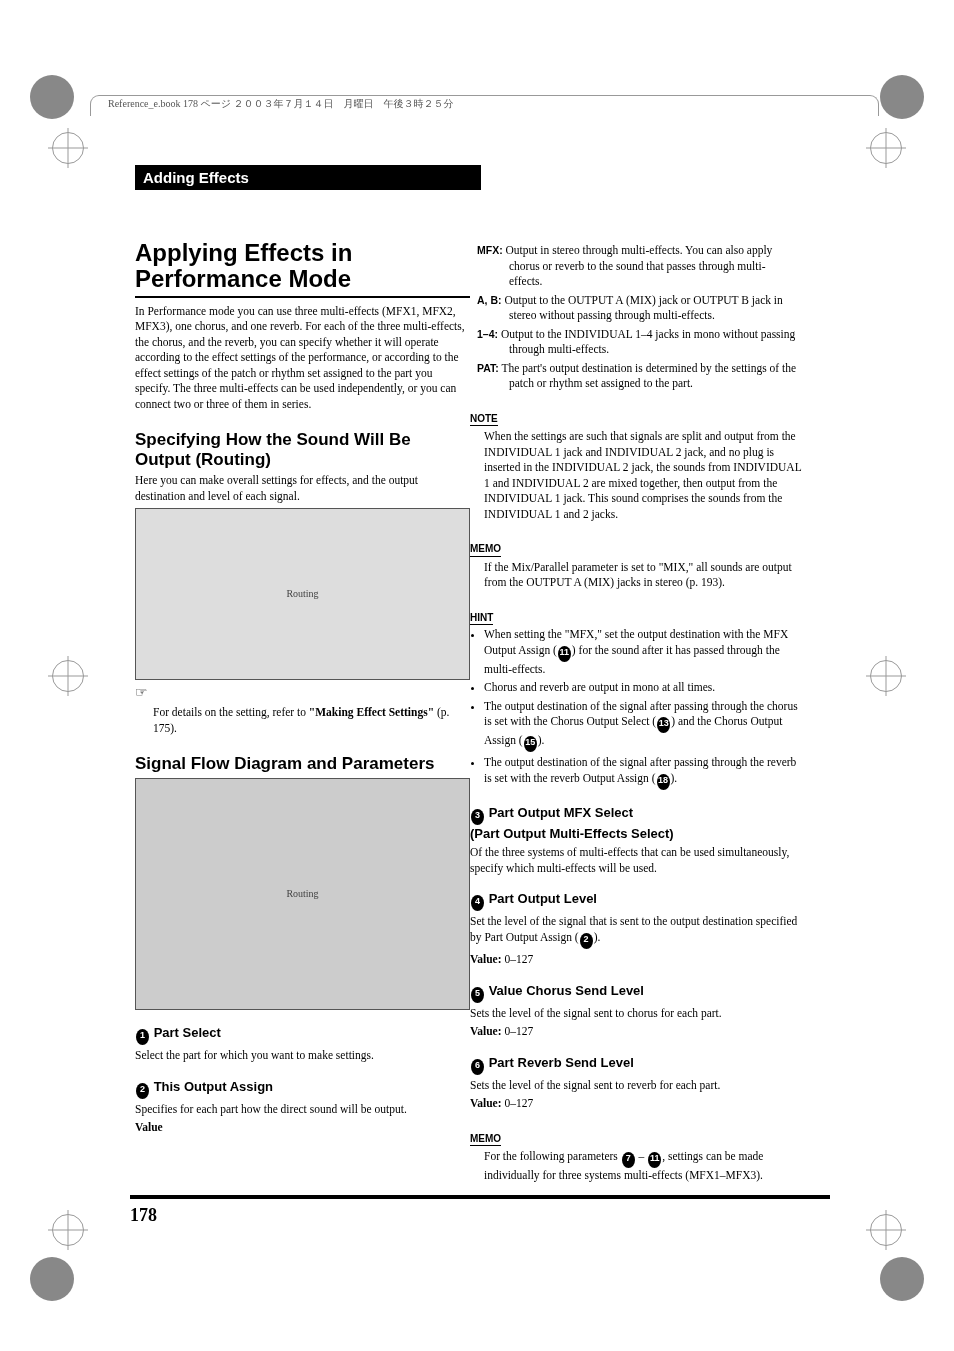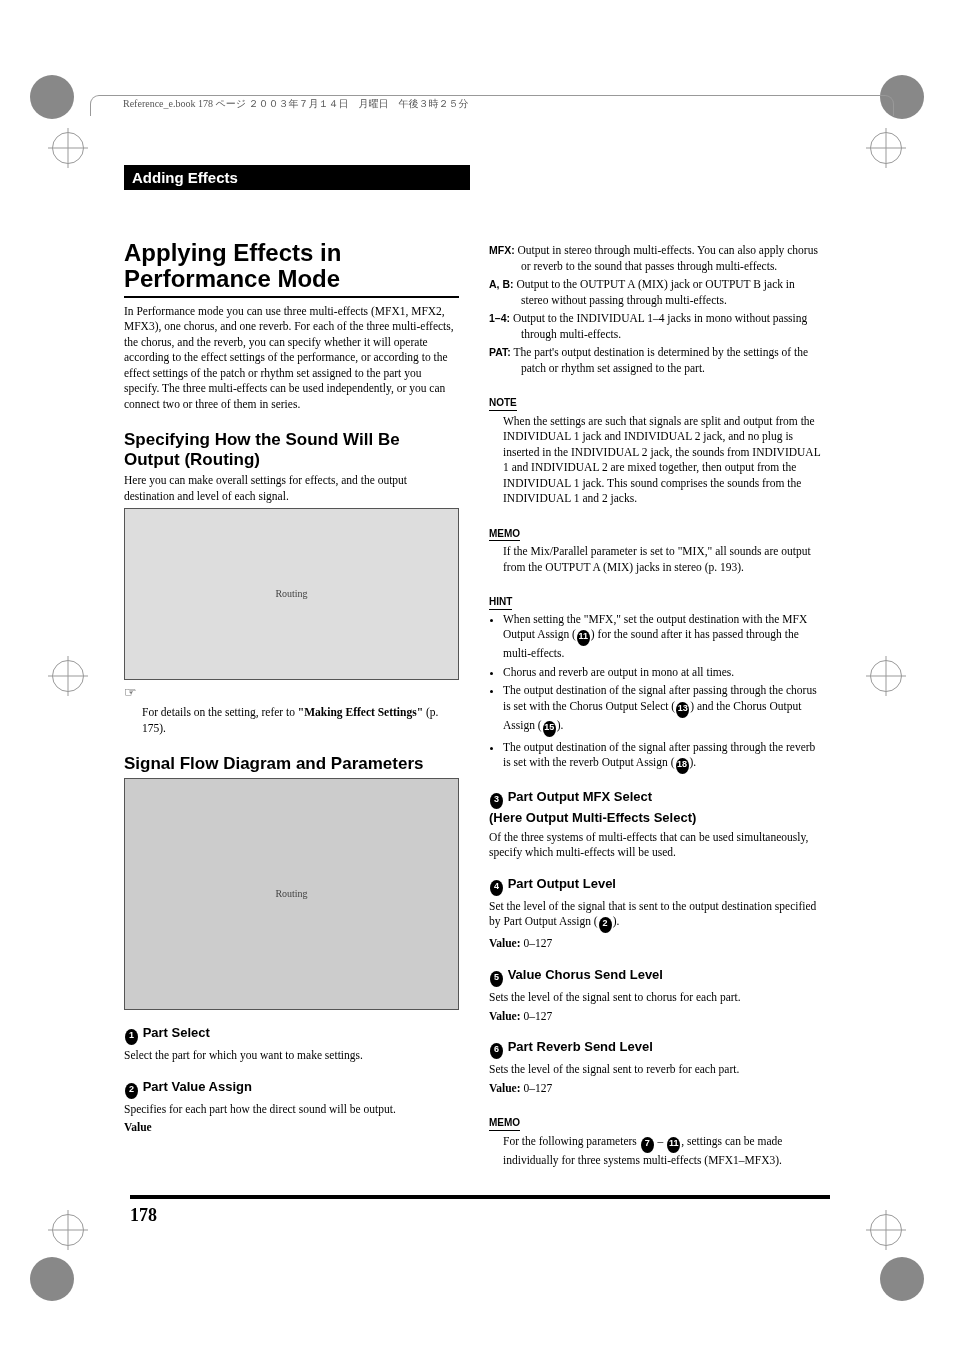--- a/index.html
+++ b/index.html
@@ -7,21 +7,21 @@
     margin: 0;
     padding: 0;
     background: #fff;
     width: 954px;
     height: 1351px;
     position: relative;
     color: #000;
   }
   .page {
     position: absolute;
-    left: 124px;
+    left: 135px;
     top: 165px;
     width: 700px;
   }
   .reg-mark {
     position: absolute;
     width: 30px; height: 30px;
     border: 1px solid #999;
     border-radius: 50%;
   }
   .reg-mark::before, .reg-mark::after {
@@ -39,29 +39,29 @@
     position: absolute; width: 44px; height: 44px; background: #888; border-radius: 50%;
   }
   .d-tl { left: 30px; top: 75px; }
   .d-tr { right: 30px; top: 75px; }
   .d-bl { left: 30px; bottom: 50px; }
   .d-br { right: 30px; bottom: 50px; }
   .bookheader {
     position: absolute; left: 90px; top: 95px; width: 770px; height: 18px;
     border: 1px solid #999; border-radius: 9px 9px 0 0;
     border-bottom: none;
-    font-size: 10px; color: #555; padding-left: 32px;
+    font-size: 10px; color: #555; padding-left: 17px;
     line-height: 11px; padding-top: 2px;
   }
   .section-bar {
     background: #000; color: #fff; font-family: Arial, Helvetica, sans-serif;
     font-weight: bold; font-size: 15px; padding: 4px 8px;
     width: 330px; margin-bottom: 50px;
   }
-  .columns { display: flex; gap: 30px; }
+  .columns { display: flex; }
   .col { width: 335px; font-size: 11.5px; line-height: 1.35; }
   h1 {
     font-family: Arial, Helvetica, sans-serif; font-weight: bold;
     font-size: 24px; margin: 0 0 6px 0; line-height: 1.1;
     border-bottom: 2px solid #000; padding-bottom: 3px;
   }
   h2 {
     font-family: Arial, Helvetica, sans-serif; font-weight: bold;
     font-size: 17px; margin: 18px 0 4px 0; line-height: 1.15;
   }
@@ -78,21 +78,21 @@
   .figure2 { height: 230px; background:#ccc; }
   .pointer { font-size: 14px; margin-top:4px;}
   .notebox { font-family: Arial, sans-serif; font-size:10px; font-weight:bold; border-bottom:1px solid #000; display:inline-block; margin-top:10px; }
   .notebox.note::before{content:"NOTE";}
   .notebox.memo::before{content:"MEMO";}
   .notebox.hint::before{content:"HINT";}
   .note-icon-wrap { margin-top:10px; }
   ul.bullets { margin: 2px 0 2px 14px; padding:0; }
   ul.bullets li { margin-bottom: 3px; }
   .circled { display:inline-block; width:13px; height:16px; border-radius:50%; background:#000; color:#fff; font-size:9px; text-align:center; line-height:13px; font-family:Arial,sans-serif; font-weight:bold; vertical-align:-1px; margin:0 1px;}
-  .hang { padding-left: 32px; text-indent: -32px; margin:3px 0;}
+  .hang { padding-left: 32px; text-indent: -32px; margin:3px 7px;}
   .hang .lbl { font-family: Arial,sans-serif; font-weight:bold; font-size:10.5px;}
   .pagenum {
     position:absolute; left:130px; bottom:125px; font-family:Liberation Serif, serif; font-weight:bold; font-size:18px;
   }
   .footer-rule {
     position:absolute; left:130px; bottom:152px; width:700px; height:4px; background:#000;
   }
 </style>
 </head>
 <body>
@@ -129,21 +129,21 @@
       </p>
 
       <h2>Signal Flow Diagram and Parameters</h2>
       <div class="figure figure2">
           <span>Routing</span>
         </div>
 
       <h3><span class="circled">1</span> <span>Part Select</span></h3>
       <p>Select the part for which you want to make settings.</p>
 
-      <h3><span class="circled">2</span> <span>Part Value Assign</span></h3>
+      <h3><span class="circled">2</span> <span>This Output Assign</span></h3>
       <p>Specifies for each part how the direct sound will be output.</p>
       <p><b>Value</b></p>
     </div>
 
     <div class="col">
       <p class="hang"><span class="lbl">MFX:</span><span> Output in stereo through multi-effects. You can also apply chorus or reverb to the sound that passes through multi-effects.</span></p>
       <p class="hang"><span class="lbl">A, B:</span><span> Output to the OUTPUT A (MIX) jack or OUTPUT B jack in stereo without passing through multi-effects.</span></p>
       <p class="hang"><span class="lbl">1–4:</span><span> Output to the INDIVIDUAL 1–4 jacks in mono without passing through multi-effects.</span></p>
       <p class="hang"><span class="lbl">PAT:</span><span> The part's output destination is determined by the settings of the patch or rhythm set assigned to the part.</span></p>
 
@@ -154,21 +154,21 @@
       <p style="padding-left:14px">If the Mix/Parallel parameter is set to "MIX," all sounds are output from the OUTPUT A (MIX) jacks in stereo (p. 193).</p>
 
       <div class="note-icon-wrap"><span class="notebox hint"></span></div>
       <ul class="bullets">
         <li><span>When setting the "MFX," set the output destination with the MFX Output Assign (</span><span class="circled">11</span><span>) for the sound after it has passed through the multi-effects.</span></li>
         <li>Chorus and reverb are output in mono at all times.</li>
         <li><span>The output destination of the signal after passing through the chorus is set with the Chorus Output Select (</span><span class="circled">13</span><span>) and the Chorus Output Assign (</span><span class="circled">15</span><span>).</span></li>
         <li><span>The output destination of the signal after passing through the reverb is set with the reverb Output Assign (</span><span class="circled">18</span><span>).</span></li>
       </ul>
 
-      <h3><span class="circled">3</span> <span>Part Output MFX Select</span><br><span>(Here Output Multi-Effects Select)</span></h3>
+      <h3><span class="circled">3</span> <span>Part Output MFX Select</span><br><span>(Part Output Multi-Effects Select)</span></h3>
       <p>Of the three systems of multi-effects that can be used simultaneously, specify which multi-effects will be used.</p>
 
       <h3><span class="circled">4</span> <span>Part Output Level</span></h3>
       <p><span>Set the level of the signal that is sent to the output destination specified by Part Output Assign (</span><span class="circled">2</span><span>).</span></p>
       <p><b>Value:</b><span> 0–127</span></p>
 
       <h3><span class="circled">5</span> <span>Value Chorus Send Level</span></h3>
       <p>Sets the level of the signal sent to chorus for each part.</p>
       <p><b>Value:</b><span> 0–127</span></p>
 

